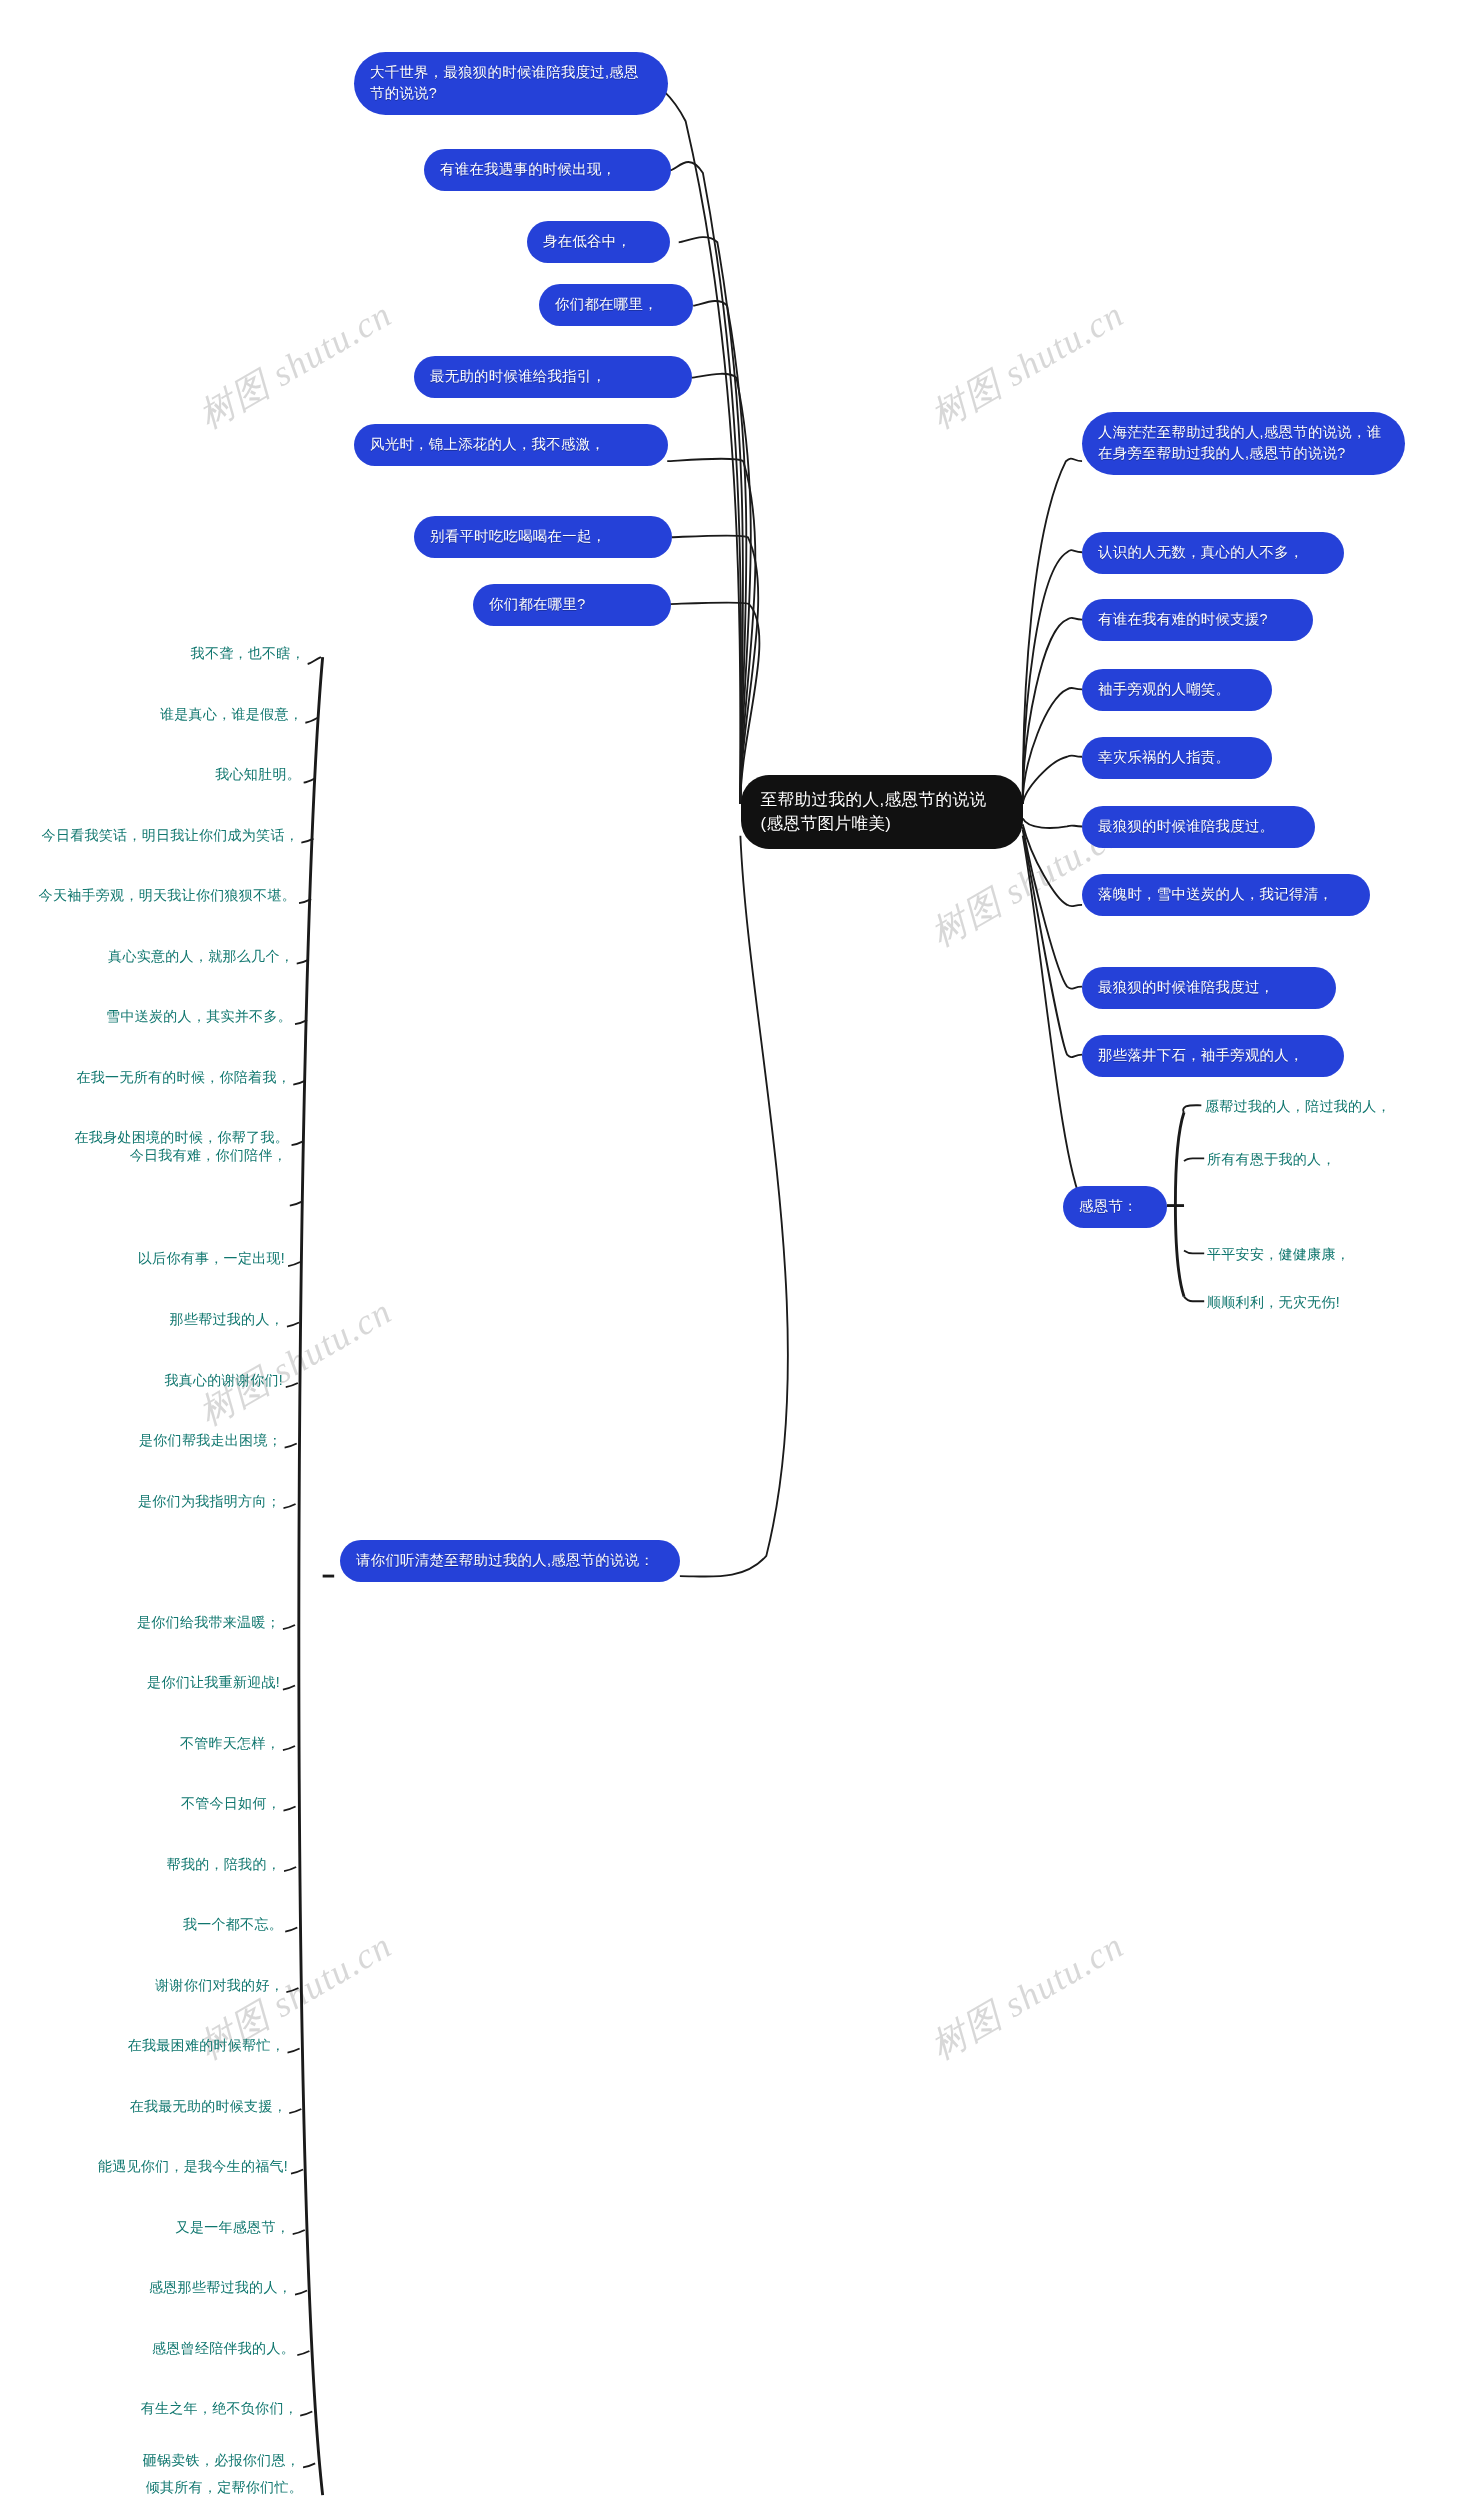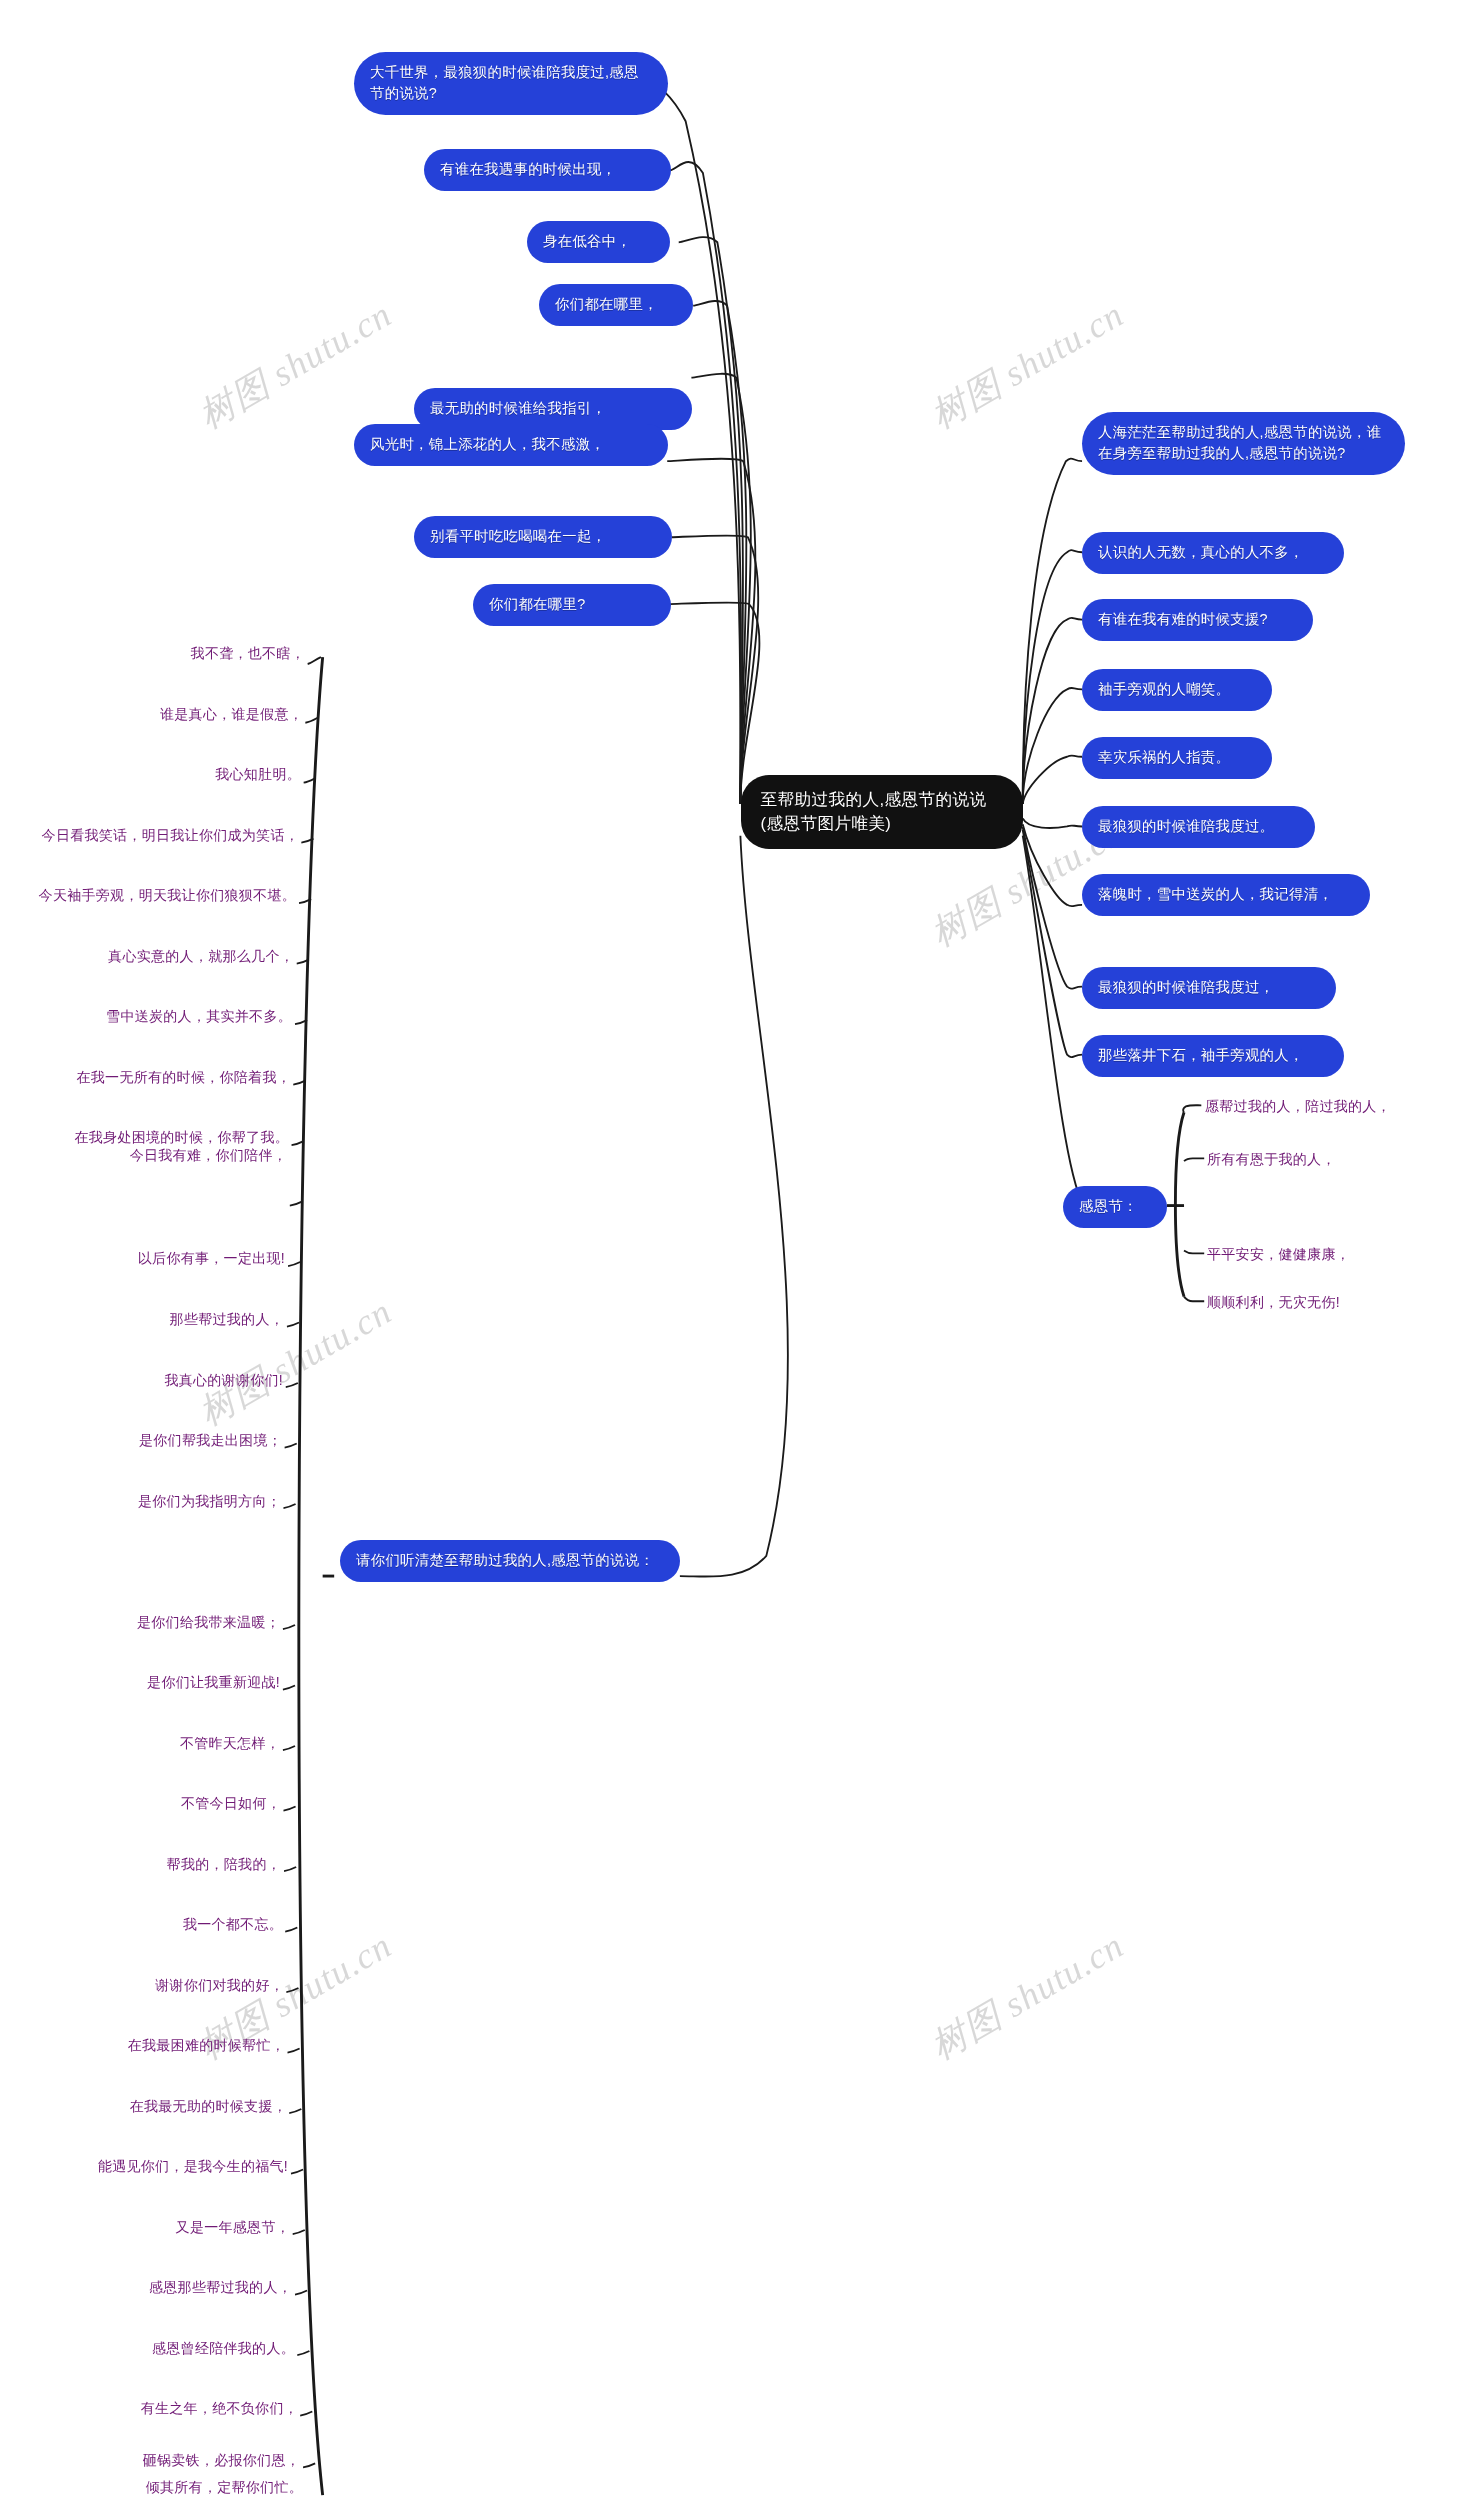--- a/index.html
+++ b/index.html
@@ -56,21 +56,21 @@
   .node.center{
     background:#111111;
     color:#ffffff;
     font-size:16.7px;
     border-radius:28px;
     text-align:left;
     padding:12.7px 19.6px;
   }
   .leaf{
     position:absolute;
-    color:#701a75;
+    color:#0f766e;
     font-size:14px;
     line-height:1.4;
     white-space:nowrap;
     letter-spacing:0.3px;
   }
   .leaf.right{text-align:left;}
   .leaf.left{text-align:right;}
 </style>
 </head>
 <body>
@@ -150,21 +150,21 @@
     <path d="M542 4185 C 534 4189, 529 4191, 521 4192"></path>
     <path d="M547 4275 C 539 4279, 534 4281, 526 4282"></path>
   </svg>
 
   <div class="node center" style="left:741px;top:775px;width:282px;">至帮助过我的人,感恩节的说说(感恩节图片唯美)</div>
 
   <div class="node" style="left:354px;top:52px;width:314px;">大千世界，最狼狈的时候谁陪我度过,感恩节的说说?</div>
   <div class="node" style="left:424px;top:149px;width:247px;">有谁在我遇事的时候出现，</div>
   <div class="node" style="left:527px;top:221px;width:143px;">身在低谷中，</div>
   <div class="node" style="left:539px;top:284px;width:154px;">你们都在哪里，</div>
-  <div class="node" style="left:414px;top:356px;width:278px;margin-top:32px;">最无助的时候谁给我指引，</div>
+  <div class="node" style="left:414px;top:356px;width:278px;">最无助的时候谁给我指引，</div>
   <div class="node" style="left:354px;top:424px;width:314px;">风光时，锦上添花的人，我不感激，</div>
   <div class="node" style="left:414px;top:516px;width:258px;">别看平时吃吃喝喝在一起，</div>
   <div class="node" style="left:473px;top:584px;width:198px;">你们都在哪里?</div>
 
   <div class="node" style="left:1082px;top:412px;width:323px;">人海茫茫至帮助过我的人,感恩节的说说，谁在身旁至帮助过我的人,感恩节的说说?</div>
   <div class="node" style="left:1082px;top:532px;width:262px;">认识的人无数，真心的人不多，</div>
   <div class="node" style="left:1082px;top:599px;width:231px;">有谁在我有难的时候支援?</div>
   <div class="node" style="left:1082px;top:669px;width:190px;">袖手旁观的人嘲笑。</div>
   <div class="node" style="left:1082px;top:737px;width:190px;">幸灾乐祸的人指责。</div>
   <div class="node" style="left:1082px;top:806px;width:233px;">最狼狈的时候谁陪我度过。</div>

